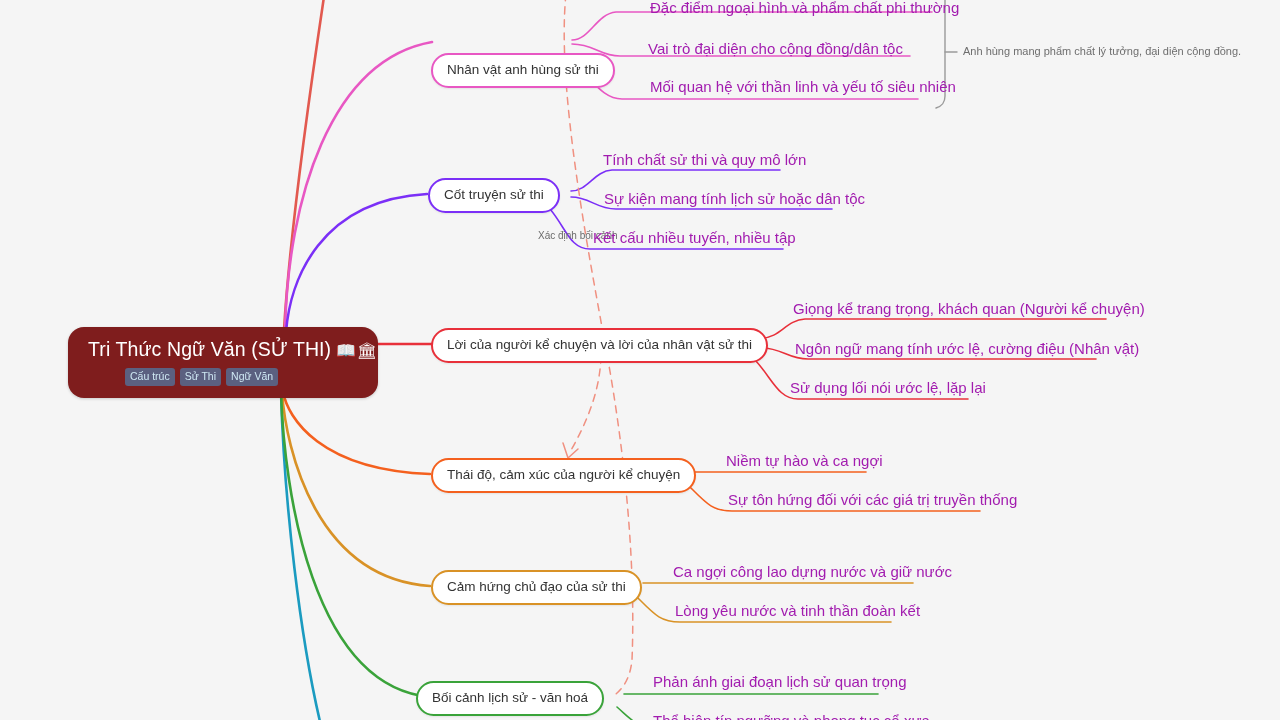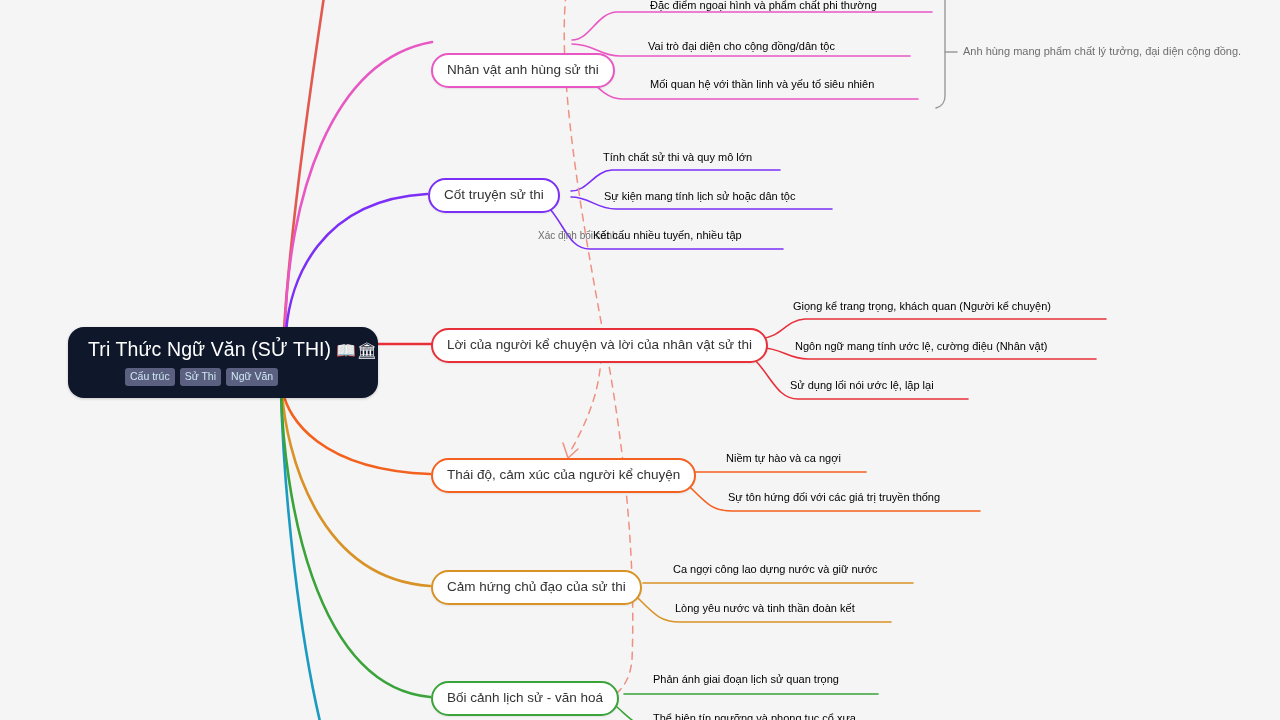--- a/index.html
+++ b/index.html
@@ -24,21 +24,21 @@
     width: 1280px; height: 720px;
     pointer-events: none;
   }
 
   
   .root-node {
     position: absolute;
     left: 68px; top: 327px;
     width: 310px;
     box-sizing: border-box;
-    background: #0f172a;
+    background: #7f1d1d;
     border-radius: 16px;
     padding: 11px 18px 12px 20px;
     box-shadow: 0 1px 3px rgba(0,0,0,0.18);
     z-index: 6;
   }
   .root-title {
     color: #ffffff;
     font-size: 19.5px;
     letter-spacing: .1px;
     line-height: 1.15;
@@ -72,22 +72,22 @@
     color: #333333;
     white-space: nowrap;
     line-height: 1.2;
     box-shadow: 0 1px 2px rgba(0,0,0,0.07);
     z-index: 5;
   }
 
   
   .leaf-node {
     position: absolute;
-    font-size: 11px;
-    color: #000000;
+    font-size: 15px;
+    color: #a21caf;
     white-space: nowrap;
     line-height: 1.2;
     z-index: 4;
     padding-bottom: 2px;
   }
 
   
   .rel-label {
     position: absolute;
     font-size: 10px;
@@ -224,21 +224,21 @@
   <div class="branch-node" style="left:431px; top:570px; border-color:#d99226;">
     <span>Cảm hứng chủ đạo của sử thi</span>
   </div>
   <div class="leaf-node" style="left:673px; top:563px;">
     <span>Ca ngợi công lao dựng nước và giữ nước</span>
   </div>
   <div class="leaf-node" style="left:675px; top:602px;">
     <span>Lòng yêu nước và tinh thần đoàn kết</span>
   </div>
 
-  <div class="branch-node" style="left:431px; top:681px; border-color:#3aa33a;">
+  <div class="branch-node" style="left:416px; top:681px; border-color:#3aa33a;">
     <span>Bối cảnh lịch sử - văn hoá</span>
   </div>
   <div class="leaf-node" style="left:653px; top:673px;">
     <span>Phản ánh giai đoạn lịch sử quan trọng</span>
   </div>
   <div class="leaf-node" style="left:653px; top:712px;">
     <span>Thể hiện tín ngưỡng và phong tục cổ xưa</span>
   </div>
 
 </div>

